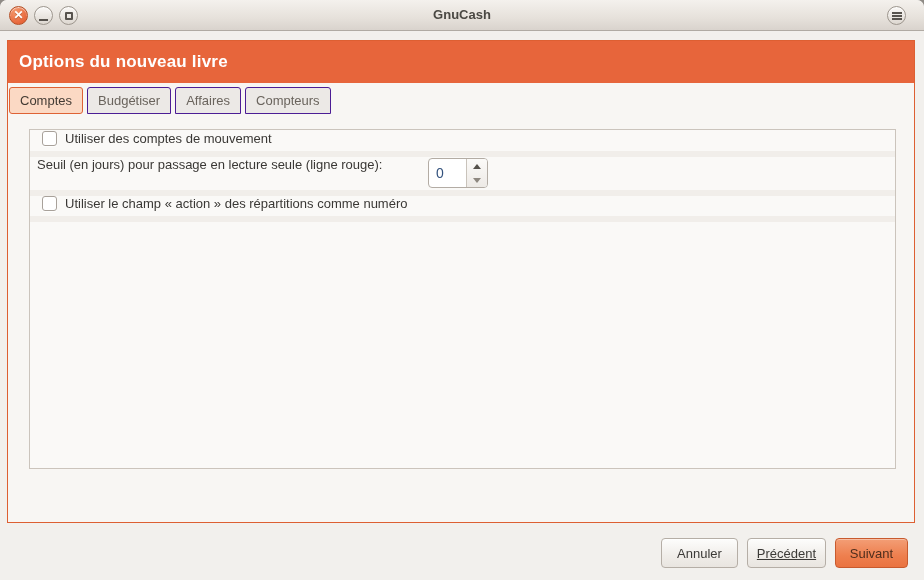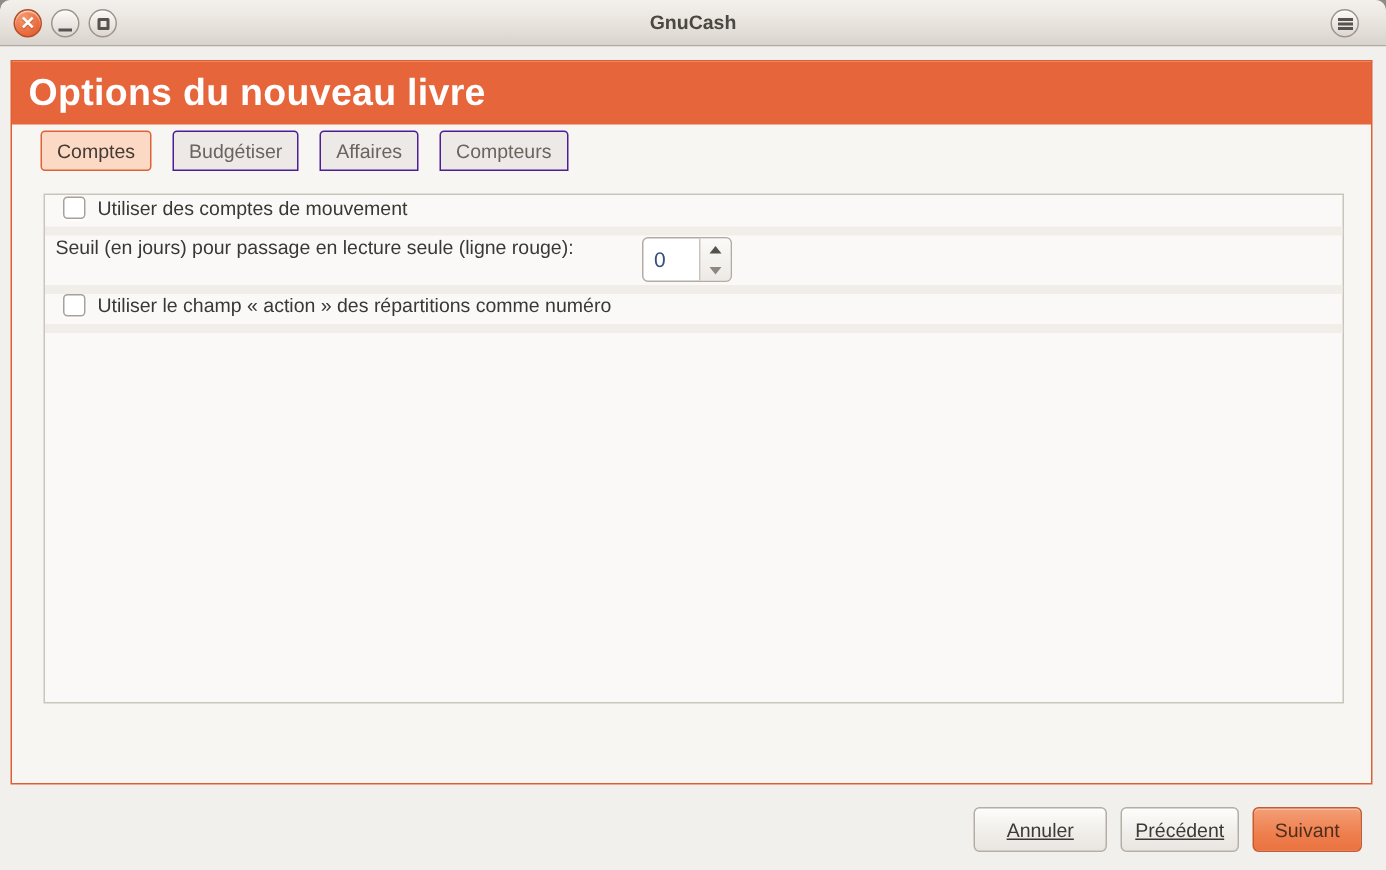--- a/index.html
+++ b/index.html
@@ -42,26 +42,26 @@
   .tb-menu .m1 { top:5px; } .tb-menu .m2 { top:8px; } .tb-menu .m3 { top:11px; }
 
   
   .assistant {
     position:absolute; left:7px; top:40px; width:908px; height:483px;
     border:1px solid #dd5f32; background:#f8f6f3;
   }
   .assistant-header {
     position:absolute; left:0; top:0; right:0; height:42px;
     background:#e7653b; color:#ffffff;
-    font-size:25px; font-weight:bold; line-height:42px; padding-left:11px;
+    font-size:17px; font-weight:bold; line-height:42px; padding-left:11px;
     letter-spacing:0.2px;
   }
   
   .tabs {
-    position:absolute; left:19px; top:46px; height:27px; display:flex; gap:14px;
+    position:absolute; left:1px; top:46px; height:27px; display:flex; gap:4px;
   }
   .tab {
     height:27px; padding:0 10px; font-size:13px; line-height:25px;
     background:#ece9e6; border:1px solid #4c1d95; color:#6a645d;
     border-radius:3px 3px 0 0; cursor:default; white-space:nowrap;
   }
   .tab.active {
     background:#fbd9c4; border:1px solid #de6235; color:#433b34;
     border-radius:3px;
   }
@@ -107,21 +107,21 @@
     cursor:default;
   }
   .reset-btn {
     position:absolute; left:50%; transform:translateX(-50%);
     top:436px; height:29px; padding:0 13px;
   }
   .action-bar {
     position:absolute; right:16px; top:538px; display:flex; gap:9px;
   }
   .action-bar .btn { height:30px; }
-  .btn-cancel { width:89px;text-decoration:underline; }
+  .btn-cancel { width:77px; }
   .btn-prev { width:79px;text-decoration:underline; }
   .btn-next {
     width:73px;
     background:linear-gradient(#f39e76,#ee7f4e 60%, #ea7341);
     border:1px solid #c85a2e; color:#4f2e1d;
     box-shadow:0 1px 0 rgba(255,255,255,.35) inset;
     font-weight:normal;
   }
 </style>
 </head>

